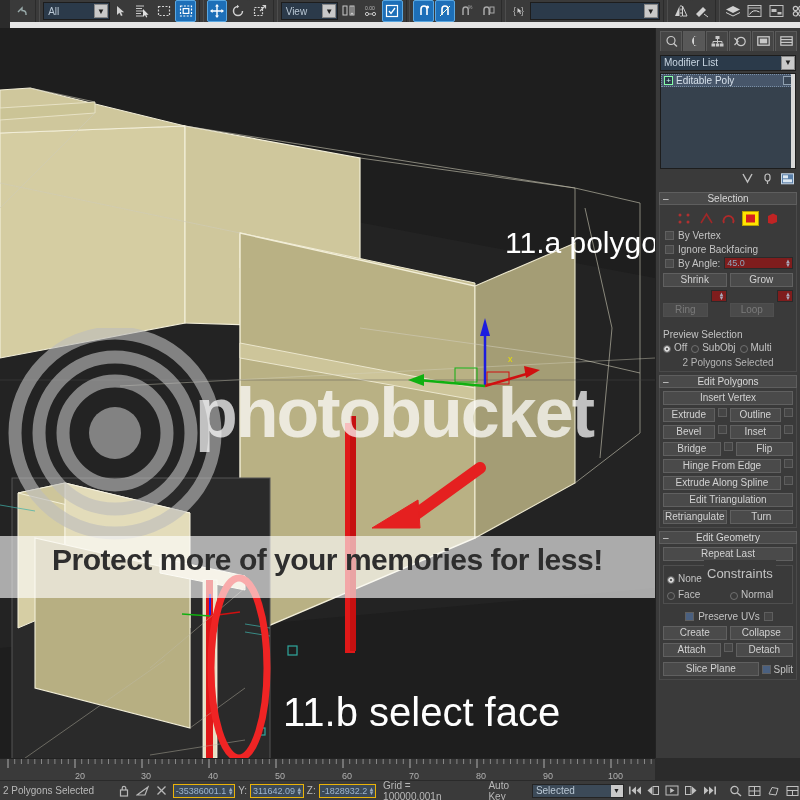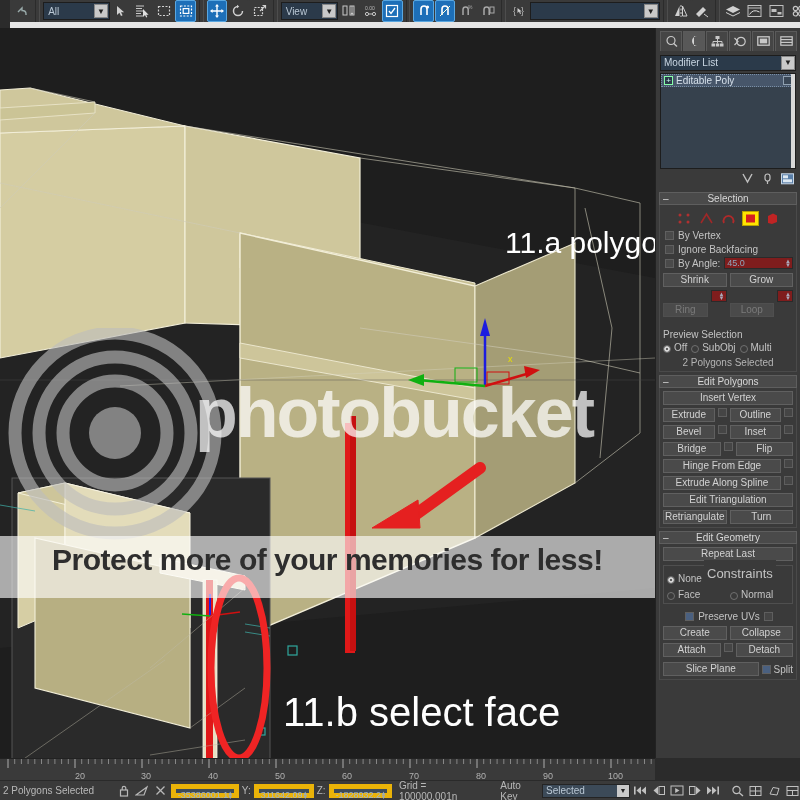--- a/index.html
+++ b/index.html
@@ -129,21 +129,21 @@
     position:absolute; left:0; top:758px; width:655px; height:22px;
     background:#3a3a3a; border-top:1px solid #222; overflow:hidden;
   }
   .statusbar {
     position:absolute; left:0; top:780px; width:800px; height:20px;
     background:#3a3a3a; border-top:1px solid #2a2a2a;
     display:flex; align-items:center; gap:3px; padding-left:3px;
   }
   .stxt { font-size:10px; color:#b8b8b8; }
   .coordfld {
-    height:14px; background:#3c4a58; border:5px solid #eab308; color:#9fb6cd;
+    height:14px; background:#3c4a58; border:1px solid #eab308; color:#9fb6cd;
     font-size:9px; padding:0 8px 0 2px; line-height:12px; position:relative; min-width:48px;
   }
   .coordfld .sp {position:absolute;right:0;top:0;width:7px;height:12px;color:#9ab;font-size:6px;
      display:flex;flex-direction:column;align-items:center;justify-content:center;line-height:4px;}
   .selcombo { width:92px; height:14px; background:#3c4a58; border:1px solid #242424;
      color:#b9c7d4; font-size:10px; padding-left:3px; line-height:12px; position:relative;}
   .selcombo .arw {position:absolute;right:0;top:0;width:12px;height:12px;background:#c9c9c9;
      color:#222;display:flex;align-items:center;justify-content:center;font-size:7px;}
   .pbtn { width:16px;height:14px;display:flex;align-items:center;justify-content:center;}
 

